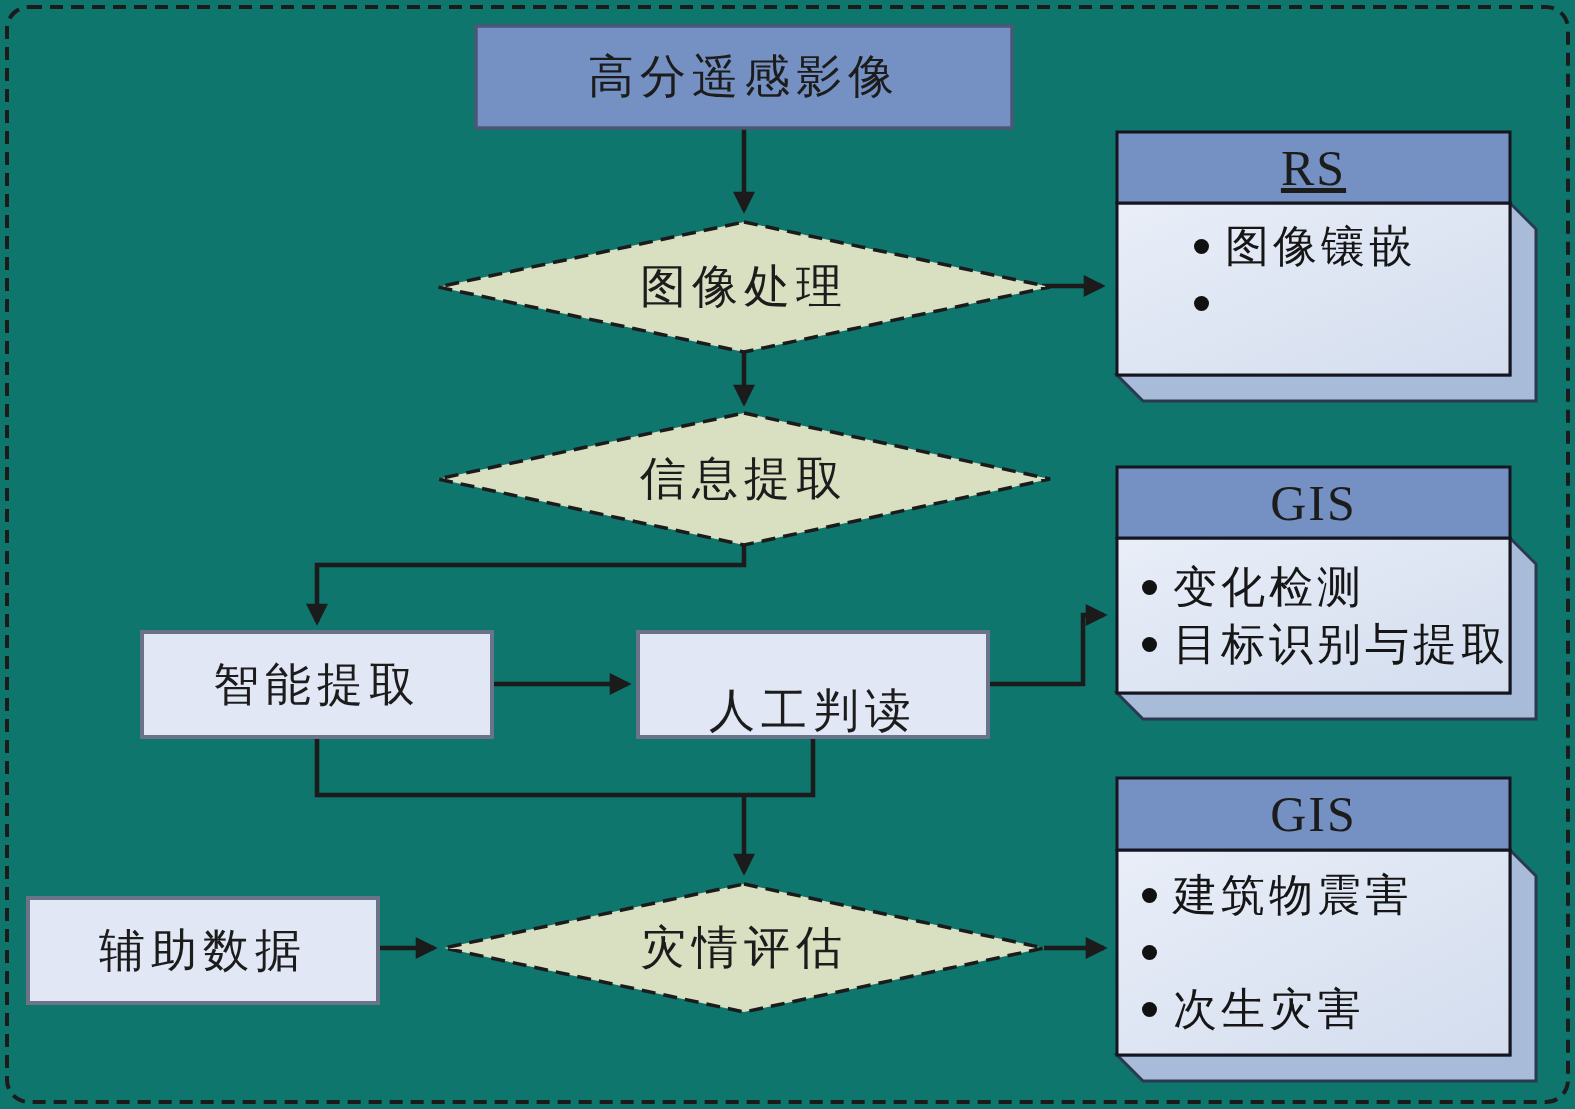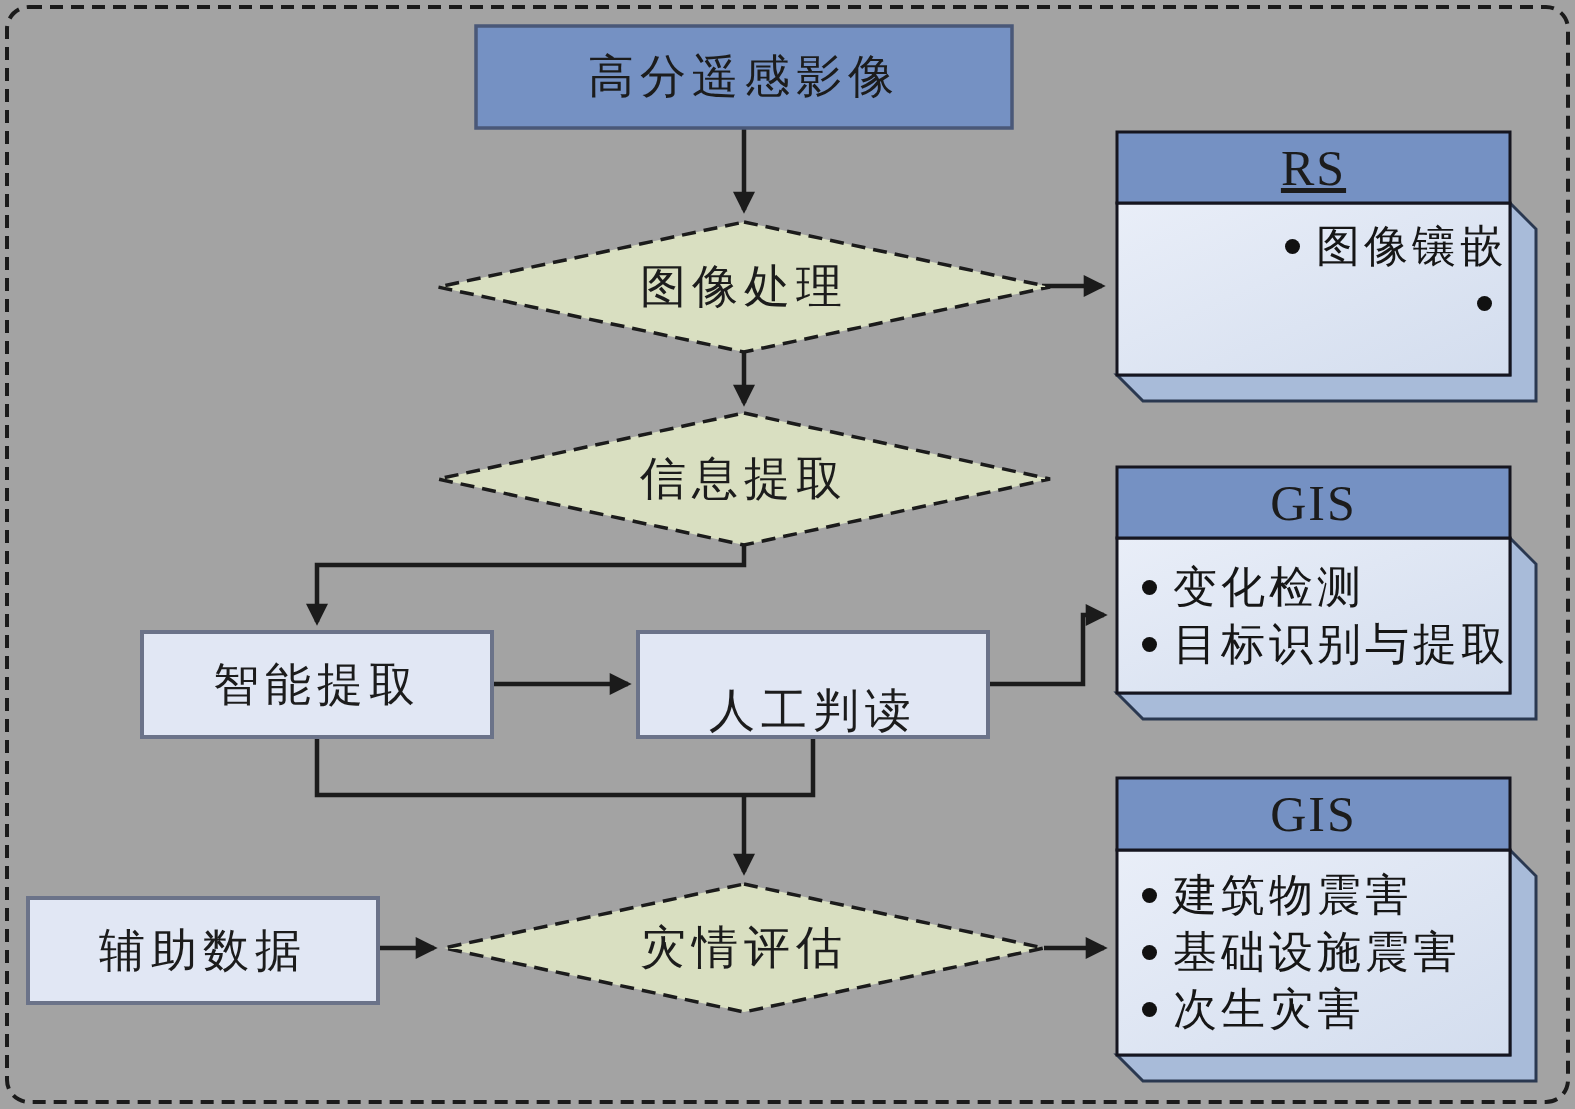--- a/index.html
+++ b/index.html
@@ -1,16 +1,16 @@
 <!DOCTYPE html>
 <html style="--node-blue: #7591c3; --diamond-green: #d9dfc1; --box-light: #e1e7f4; --panel-body-light: #e9eef8; --panel-body-dark: #d3ddee; --panel-depth: #a8bbd9; --line-dark: #1b1b1b;"><head>
 <meta charset="utf-8">
 <style>
   html,body{margin:0;padding:0;background:#ffffff;}
-  .stage{position:relative;width:1575px;height:1109px;background:#a3a3a3;overflow:hidden;
+  .stage{position:relative;width:1575px;height:1109px;background:#0f766e;overflow:hidden;
          font-family:"Liberation Serif","DejaVu Serif",serif;}
   svg.layer{position:absolute;left:0;top:0;display:block;}
 
   .page-border{fill:none;stroke:var(--line-dark,#1b1b1b);stroke-width:4;stroke-dasharray:13 8;}
   .conn{fill:none;stroke:var(--line-dark,#1b1b1b);stroke-width:4.5;}
   .arrowhead{fill:var(--line-dark,#1b1b1b);}
   .blue-node{fill:var(--node-blue,#7591c3);stroke:#4a5878;stroke-width:3.5;}
   .diamond{fill:var(--diamond-green,#d9dfc1);stroke:var(--line-dark,#1b1b1b);
            stroke-width:3.5;stroke-dasharray:14 8;}
   .lightbox{fill:var(--box-light,#e1e7f4);stroke:#6b7389;stroke-width:4;}
@@ -82,21 +82,21 @@
   <div class="lbl" style="left:142px;top:632px;width:350px;height:105px;">智能提取</div>
   <div class="lbl" style="left:438px;top:413px;width:612px;height:132px;">信息提取</div>
   <div class="lbl" style="left:638px;top:658px;width:350px;height:105px;">人工判读</div>
   <div class="lbl" style="left:444px;top:884px;width:600px;height:128px;">灾情评估</div>
   <div class="lbl" style="left:28px;top:898px;width:350px;height:105px;">辅助数据</div>
 
   <div class="lbl hdr" style="left:1117px;top:132px;width:393px;height:71px;text-decoration:underline;">RS</div>
   <div class="lbl hdr" style="left:1117px;top:467px;width:393px;height:71px;">GIS</div>
   <div class="lbl hdr" style="left:1117px;top:778px;width:393px;height:72px;">GIS</div>
 
-  <div class="list" style="left:1130px;top:203px;width:378px;height:144px;align-items:flex-end;">
+  <div class="list" style="left:1182px;top:203px;width:378px;height:144px;">
     <div class="li">
       <span class="dot"></span>
       <span>图像镶嵌</span>
     </div>
     <div class="li">
       <span class="dot"></span>
     </div>
   </div>
 
   <div class="list" style="left:1130px;top:538px;width:378px;height:155px;">
@@ -110,21 +110,20 @@
     </div>
   </div>
 
   <div class="list" style="left:1130px;top:850px;width:378px;height:205px;">
     <div class="li">
       <span class="dot"></span>
       <span>建筑物震害</span>
     </div>
     <div class="li">
       <span class="dot"></span>
-      <span>基础设施震害</span>
     </div>
     <div class="li">
       <span class="dot"></span>
       <span>次生灾害</span>
     </div>
   </div>
 
 </div>
 
 </body></html>

